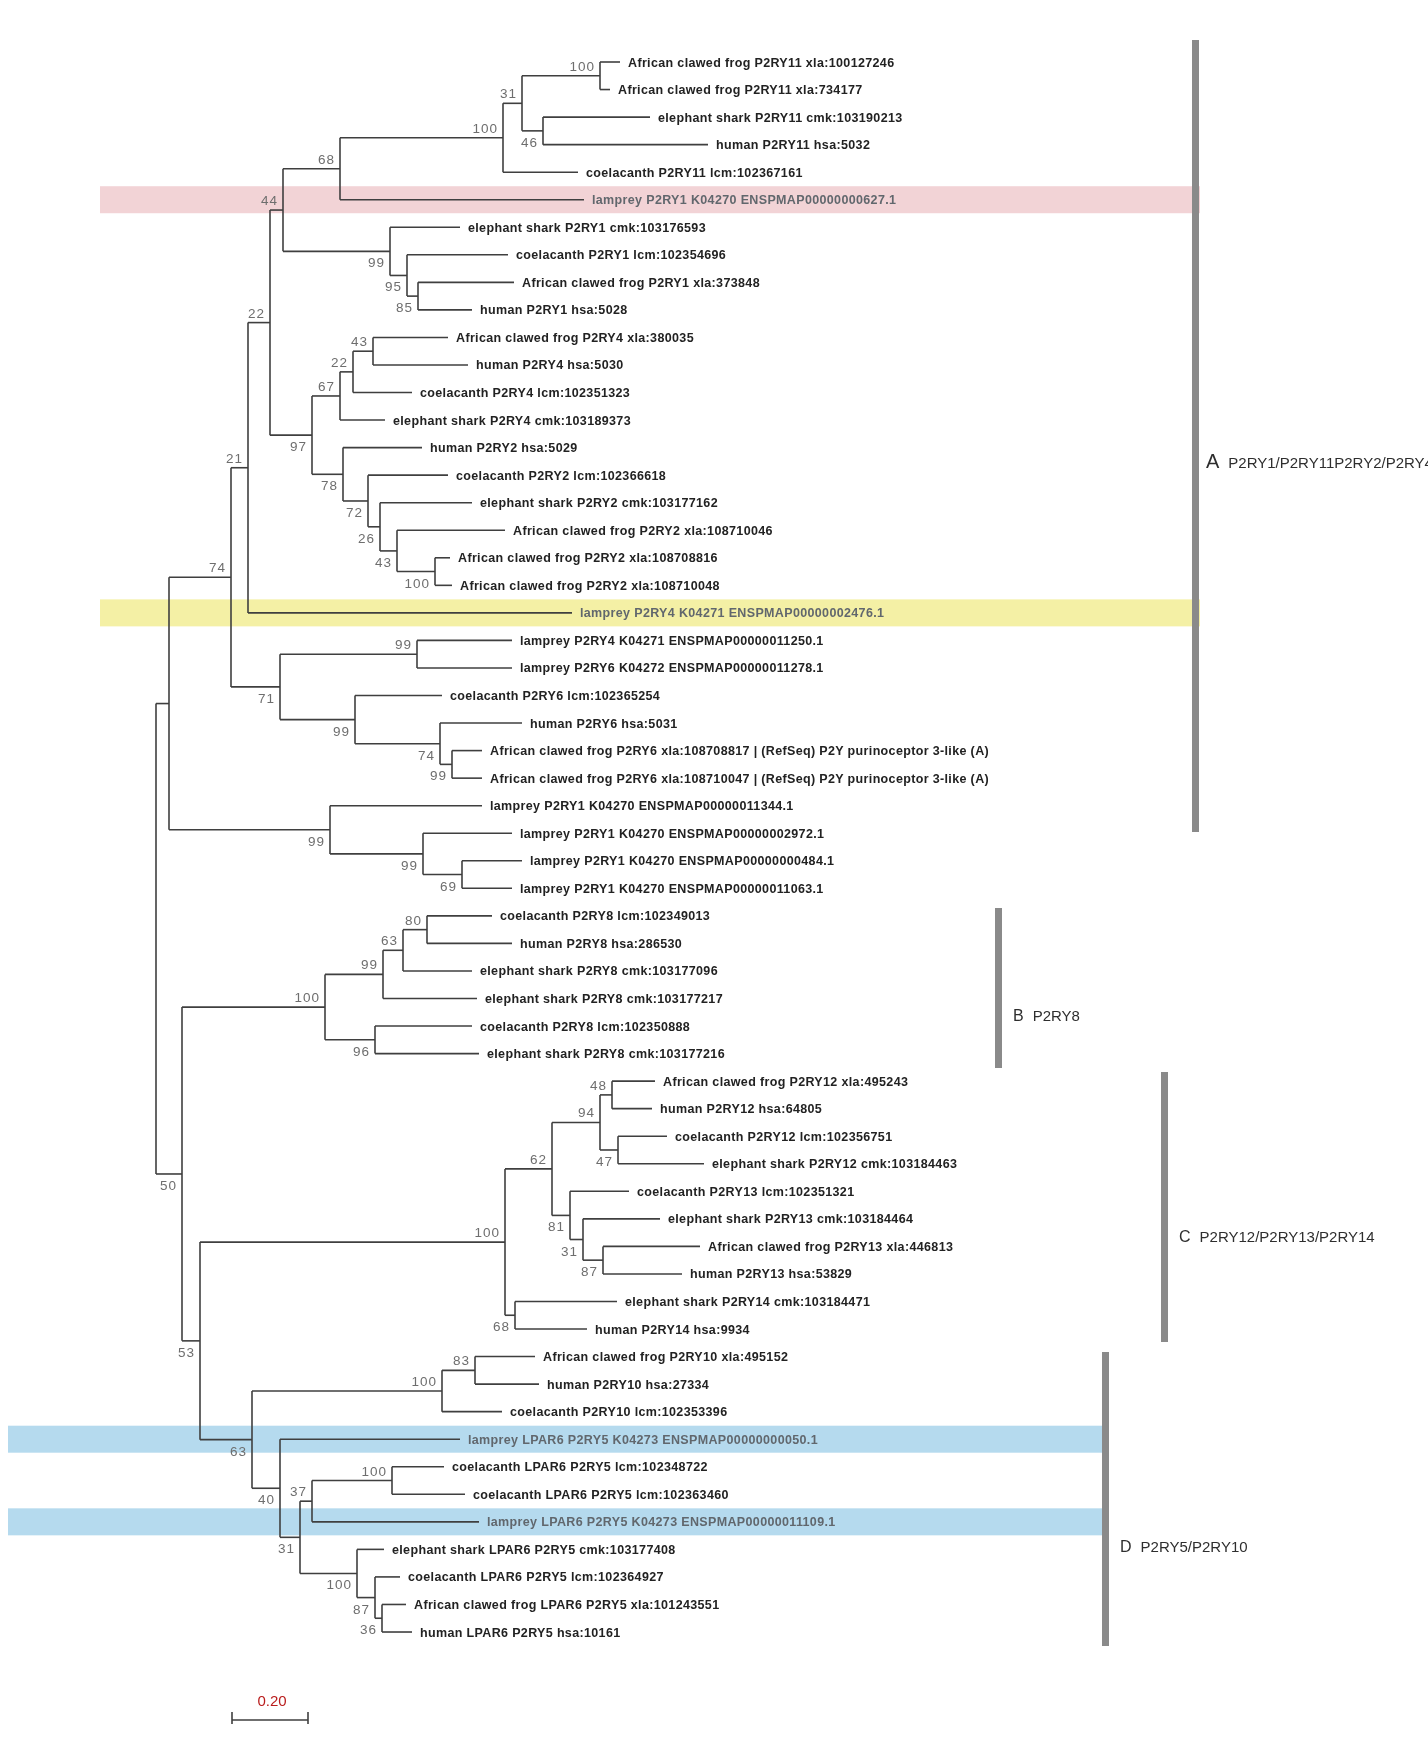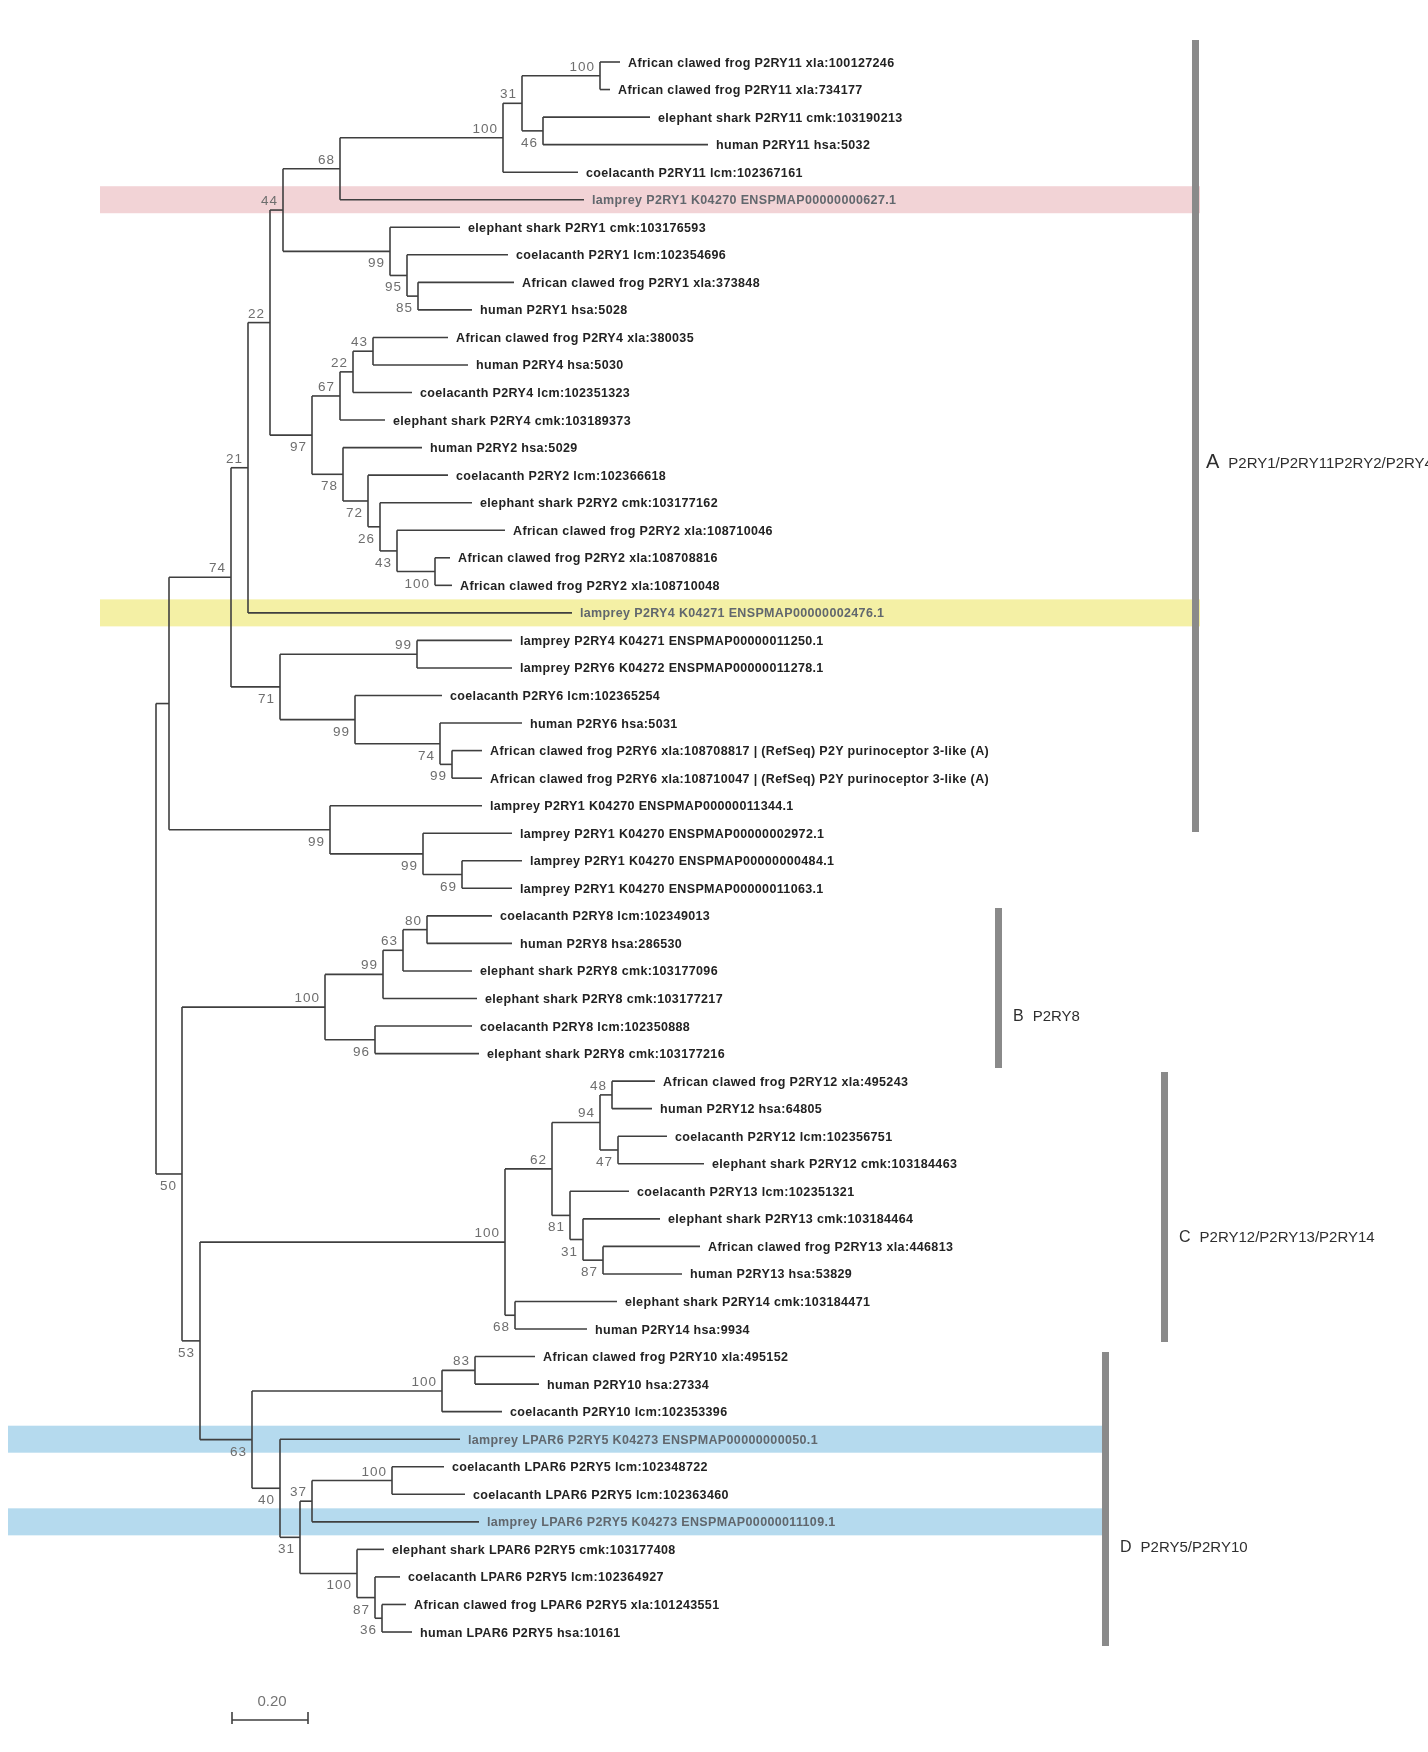--- a/index.html
+++ b/index.html
@@ -8,21 +8,21 @@
   svg{position:absolute;left:0;top:0;}
   .lbl{font-family:"Liberation Sans",sans-serif;font-weight:700;font-size:12.5px;
        letter-spacing:.35px;fill:#222222;}
   .lbl-hl{fill:#61676d;}
   .sup{font-family:"Liberation Sans",sans-serif;font-weight:400;font-size:13.5px;
        letter-spacing:1px;fill:#6e6e6e;text-anchor:end;}
   .clade{position:absolute;display:flex;gap:9px;align-items:baseline;color:#2e2e2e;
          font-size:15px;white-space:nowrap;}
   .clade .letter{font-size:16px;}
   .clade .lines{display:flex;line-height:26px;}
-  .scalelabel{position:absolute;width:80px;text-align:center;font-size:15px;color:#737373;}
+  .scalelabel{position:absolute;width:80px;text-align:center;font-size:15px;color:#b91c1c;}
 </style>
 </head>
 <body>
 
 <div class="stage">
   <svg id="tree" width="1428" height="1752" viewBox="0 0 1428 1752">
       <rect x="100" y="186.22" width="1100" height="27" fill="#f2d3d6"></rect>
       <rect x="100" y="599.38" width="1100" height="27" fill="#f4f0a5"></rect>
       <rect x="8" y="1425.7" width="1096" height="27" fill="#b5daee"></rect>
       <rect x="8" y="1508.332" width="1096" height="27" fill="#b5daee"></rect>

